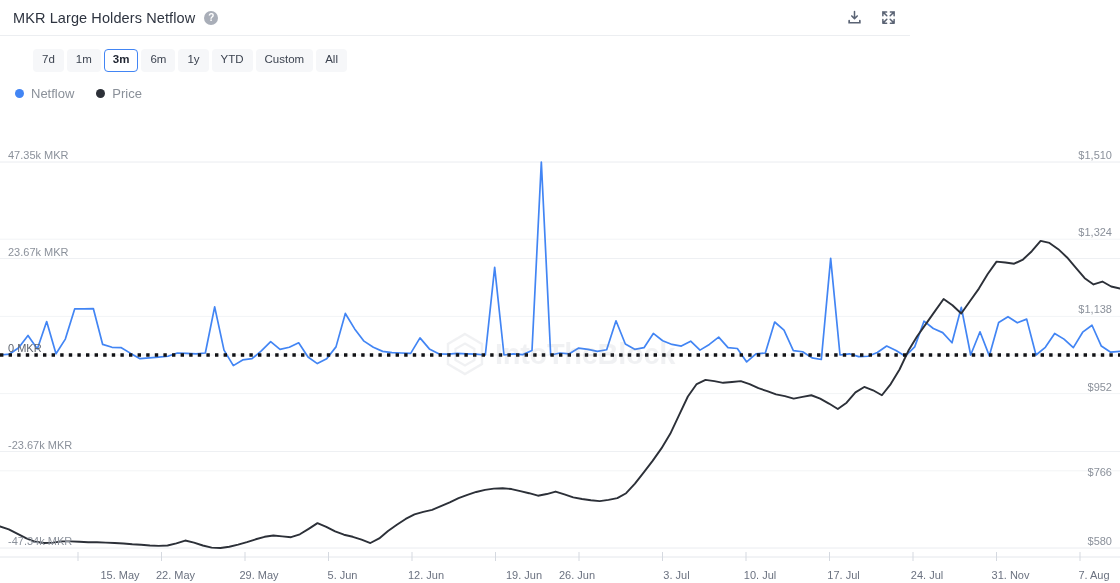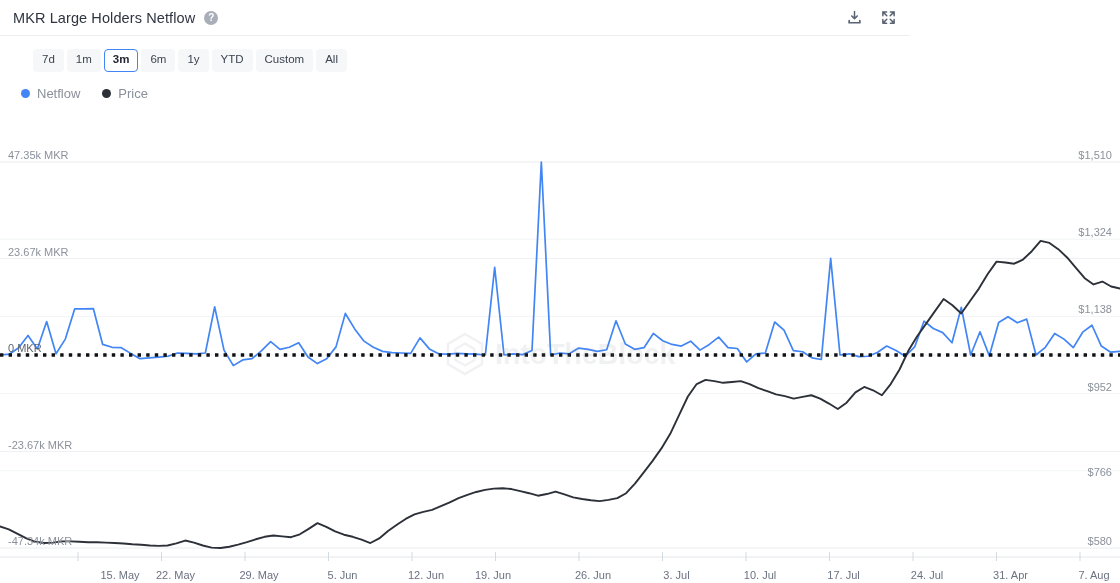--- a/index.html
+++ b/index.html
@@ -79,21 +79,21 @@
     border-color: #4285f4;
     color: #1f2430;
     font-weight: 700;
   }
 
   
   .legend {
     display: flex;
     align-items: center;
     gap: 22px;
-    padding: 9px 0 0 21px;
+    padding: 9px 0 0 15px;
     height: 30px;
   }
   .legend-item {
     display: flex;
     align-items: center;
     gap: 7px;
     cursor: pointer;
   }
   .legend-dot { width: 9px; height: 9px; border-radius: 50%; }
   .legend-label { font-size: 13px; color: #8a9099; }
@@ -245,23 +245,23 @@
         <div class="axis-label right" style="top: 244.6px;">$952</div>
         <div class="axis-label right" style="top: 330px; padding-left: 16px;">$766</div>
         <div class="axis-label right" style="top: 399px;">$580</div>
       </div>
     <div id="x-labels">
         <div class="x-label" style="left: 92px; margin-left: 28px;">15. May</div>
         <div class="x-label" style="left: 175.5px;">22. May</div>
         <div class="x-label" style="left: 259px;">29. May</div>
         <div class="x-label" style="left: 342.5px;">5. Jun</div>
         <div class="x-label" style="left: 426px;">12. Jun</div>
-        <div class="x-label" style="left: 493px;">19. Jun</div>
-        <div class="x-label" style="left: 593px;">26. Jun</div>
+        <div class="x-label" style="left: 524px;">19. Jun</div>
+        <div class="x-label" style="left: 577px;">26. Jun</div>
         <div class="x-label" style="left: 676.5px; margin-top: 12px;">3. Jul</div>
         <div class="x-label" style="left: 760px;">10. Jul</div>
         <div class="x-label" style="left: 843.5px;">17. Jul</div>
         <div class="x-label" style="left: 927px;">24. Jul</div>
-        <div class="x-label" style="left: 1010.5px;">31. Apr</div>
+        <div class="x-label" style="left: 1010.5px;">31. Nov</div>
         <div class="x-label" style="left: 1094px;">7. Aug</div>
       </div>
   </div>
 </div>
 
 </body></html>

